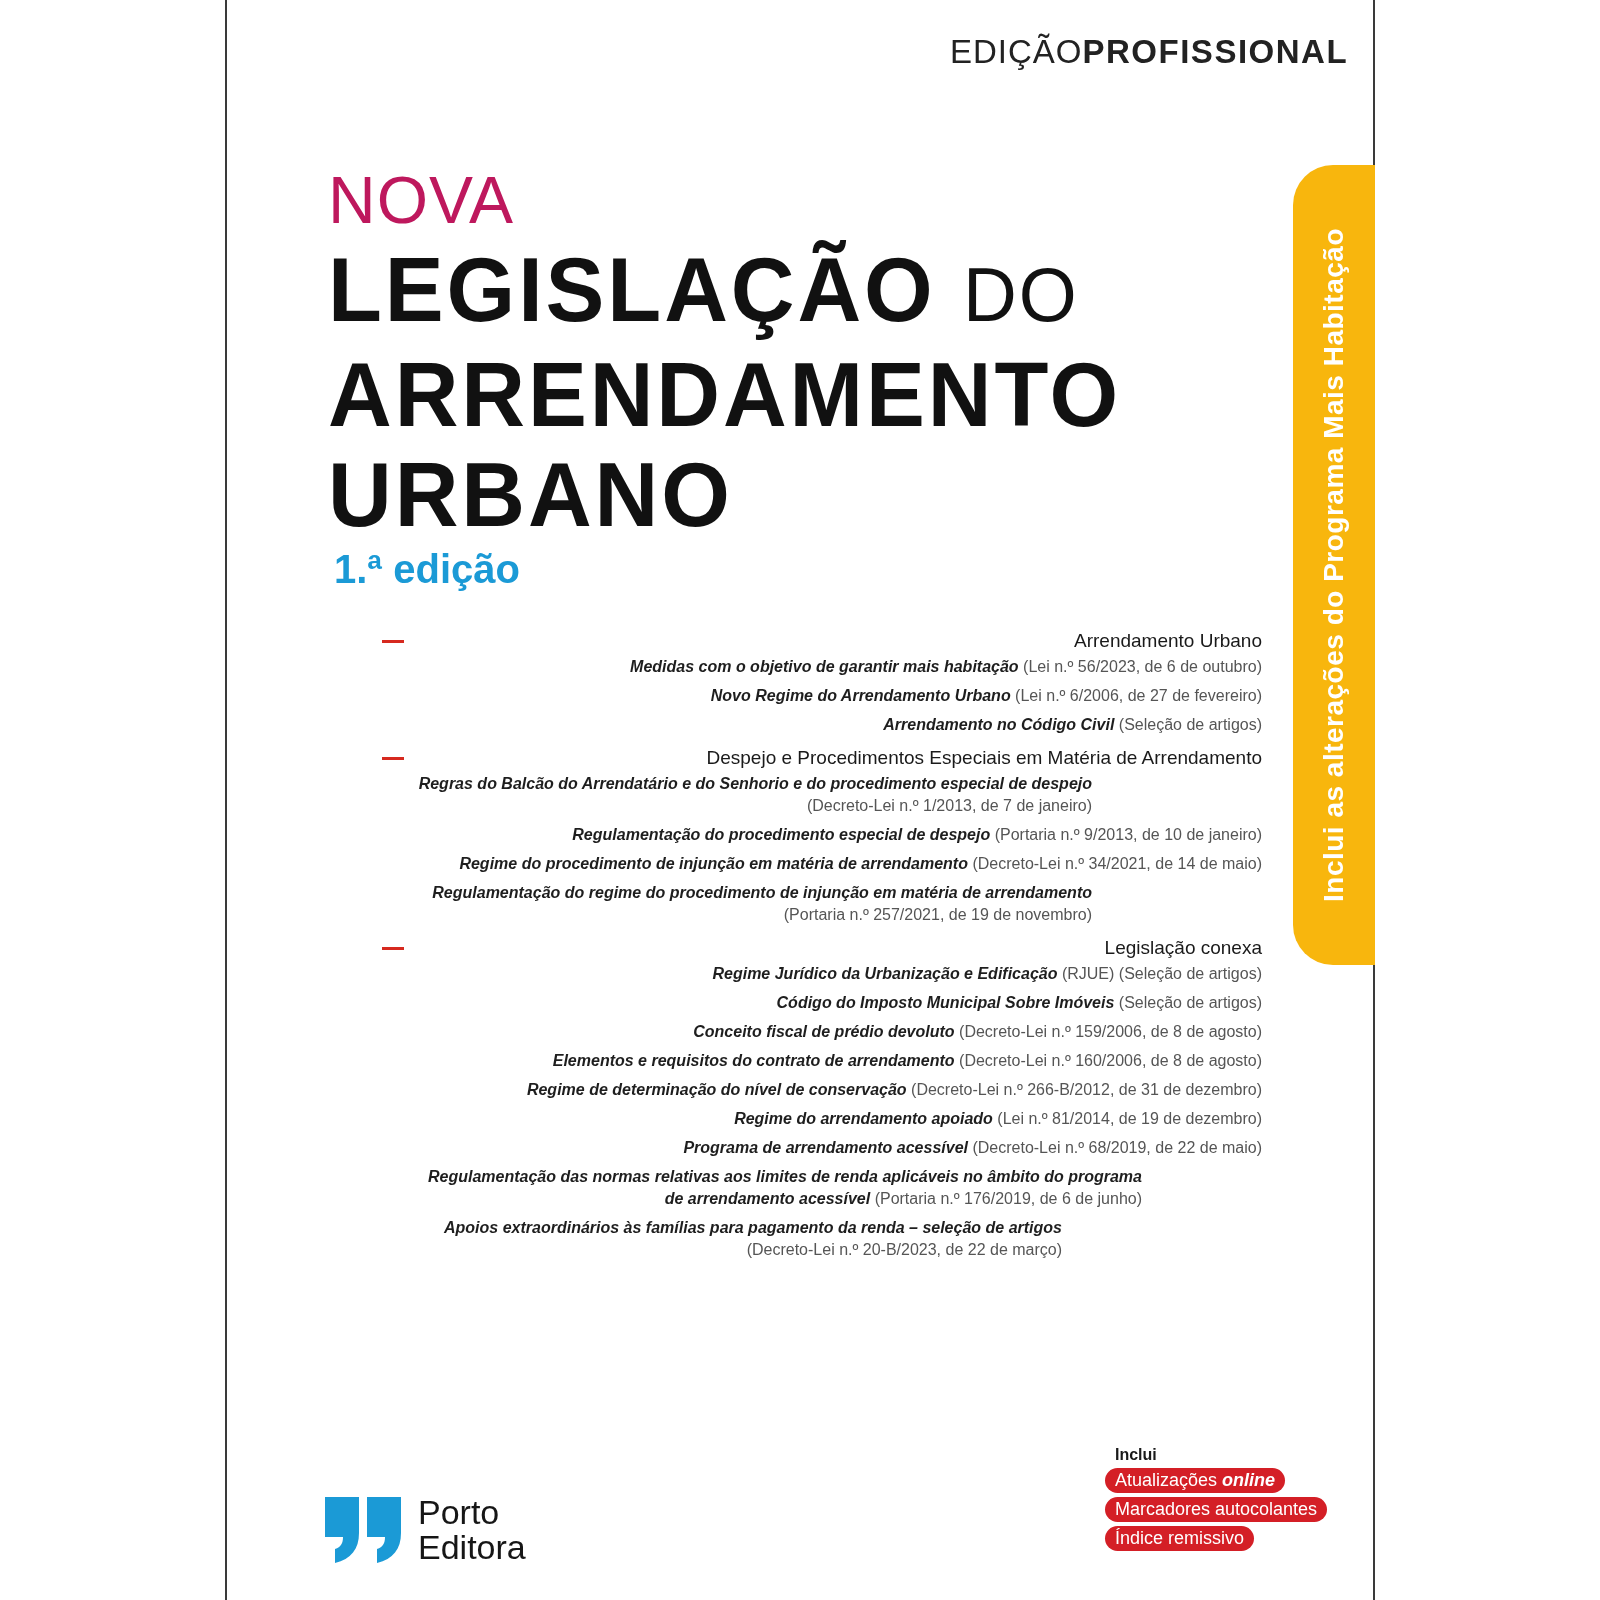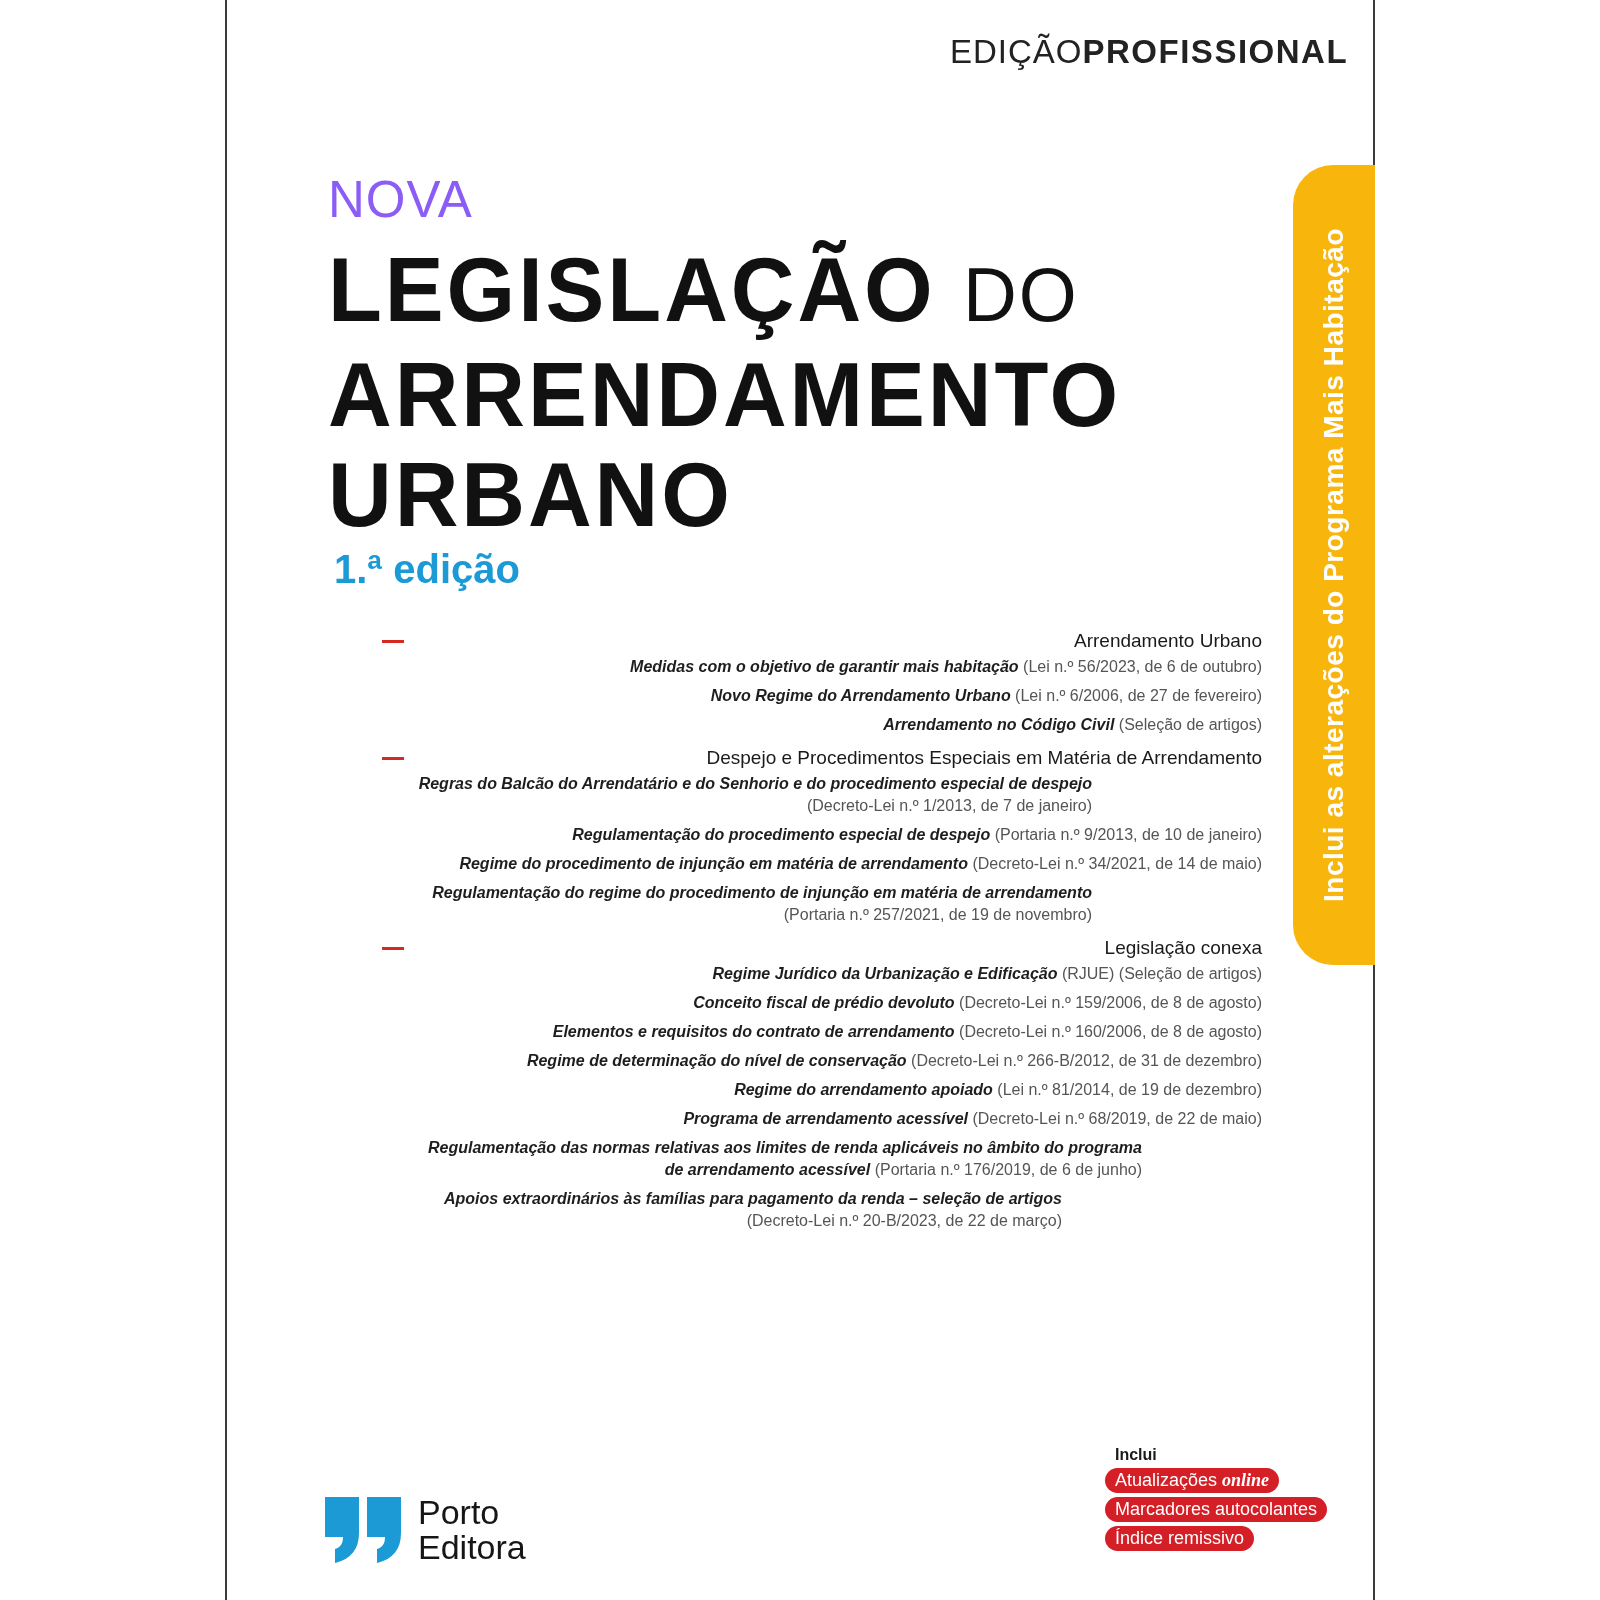--- a/index.html
+++ b/index.html
@@ -4,42 +4,42 @@
 <style>
   html, body { margin:0; padding:0; }
   body { width:1600px; height:1600px; background:#ffffff; position:relative; overflow:hidden;
          font-family:"Liberation Sans", "DejaVu Sans", sans-serif; color:#1a1a1a; }
   .book { position:absolute; left:225px; top:-2px; width:1150px; height:1610px; background:#fff;
           border-left:2px solid #3a3a3a; border-right:2px solid #3a3a3a; box-sizing:border-box; }
   .edicao { position:absolute; left:950px; top:33px; font-size:33px; letter-spacing:1px; color:#222; white-space:nowrap; }
   .edicao .light { font-weight:normal; }
   .edicao .bold { font-weight:bold; letter-spacing:1.5px; }
   .title-block { position:absolute; left:328px; top:160px; }
-  .nova { font-size:51px; font-weight:normal; color:#8b5cf6; line-height:80px; letter-spacing:1px; }
+  .nova { font-size:66px; font-weight:normal; color:#be185d; line-height:80px; letter-spacing:1px; }
   .big { font-size:90px; font-weight:bold; color:#111; line-height:100px; letter-spacing:3px; white-space:nowrap; transform:scaleX(0.98); transform-origin:left; }
   .big .thin { font-weight:normal; font-size:76px; letter-spacing:2px; }
   .edition { font-size:40px; font-weight:bold; color:#1b9ad6; margin-top:2px; margin-left:6px; }
   .contents { position:absolute; left:382px; top:626px; width:880px;text-align:right; }
   .section { margin-bottom:4px; }
   .sec-head { position:relative; font-size:19px; color:#1a1a1a; padding-left:30px; height:30px; line-height:30px; }
   .sec-head .dash { position:absolute; left:0; top:14px; width:22px; height:3px; background:#d6291f; }
   .entry { padding-left:30px; font-size:16px; line-height:22px; margin-bottom:7px; color:#555; }
   .entry .t { font-style:italic; font-weight:bold; color:#1e1e1e; }
   .entry .r { color:#555; }
   .side-tab { position:absolute; left:1293px; top:165px; width:82px; height:800px; background:#f8b60d;
               border-radius:40px 0 0 40px; }
   .side-text { position:absolute; left:1334px; top:565px; transform:translate(-50%,-50%) rotate(-90deg);
                white-space:nowrap; color:#ffffff; font-size:28px; font-weight:bold; letter-spacing:0.5px; }
   .logo { position:absolute; left:325px; top:1497px; width:240px; height:70px; }
   .logo-mark { position:absolute; left:0; top:0; }
   .logo-text { position:absolute; left:93px; top:-2px; font-size:34px; line-height:35px; color:#161616; }
   .includes { position:absolute; left:1105px; top:1446px; }
   .inc-label { font-size:16px; font-weight:bold; color:#1a1a1a; margin-left:10px; margin-bottom:4px; }
   .pill { display:inline-block; background:#d41f26; color:#fff; font-size:18px; padding:1px 10px; border-radius:13px; margin-bottom:4px; line-height:23px; white-space:nowrap; }
-  .pill em { font-style:italic; font-weight:bold;font-family:Liberation Serif, serif; }
+  .pill em { font-style:italic; font-weight:bold; }
   .pill-row { display:block; }
 </style>
 </head>
 <body>
 
 <div class="book"></div>
 
 <div class="edicao">
   <span class="light">EDIÇÃO</span><span class="bold">PROFISSIONAL</span>
 </div>
@@ -77,20 +77,21 @@
     <div class="entry" style="white-space:nowrap"><span class="t">Regime do procedimento de injunção em matéria de arrendamento</span> <span class="r">(Decreto-Lei n.º 34/2021, de 14 de maio)</span></div>
     <div class="entry" style="width:680px"><span class="t">Regulamentação do regime do procedimento de injunção em matéria de arrendamento</span> <span class="r">(Portaria n.º 257/2021, de 19 de novembro)</span></div>
   </div>
 
   <div class="section">
     <div class="sec-head">
       <span class="dash"></span>
       <span>Legislação conexa</span>
     </div>
     <div class="entry"><span class="t">Regime Jurídico da Urbanização e Edificação</span> <span class="r">(RJUE) (Seleção de artigos)</span></div>
+    <div class="entry"><span class="t">Código do Imposto Municipal Sobre Imóveis</span> <span class="r">(Seleção de artigos)</span></div>
     <div class="entry"><span class="t">Conceito fiscal de prédio devoluto</span> <span class="r">(Decreto-Lei n.º 159/2006, de 8 de agosto)</span></div>
     <div class="entry"><span class="t">Elementos e requisitos do contrato de arrendamento</span> <span class="r">(Decreto-Lei n.º 160/2006, de 8 de agosto)</span></div>
     <div class="entry" style="white-space:nowrap"><span class="t">Regime de determinação do nível de conservação</span> <span class="r">(Decreto-Lei n.º 266-B/2012, de 31 de dezembro)</span></div>
     <div class="entry"><span class="t">Regime do arrendamento apoiado</span> <span class="r">(Lei n.º 81/2014, de 19 de dezembro)</span></div>
     <div class="entry"><span class="t">Programa de arrendamento acessível</span> <span class="r">(Decreto-Lei n.º 68/2019, de 22 de maio)</span></div>
     <div class="entry" style="width:730px"><span class="t">Regulamentação das normas relativas aos limites de renda aplicáveis no âmbito do programa de arrendamento acessível</span> <span class="r">(Portaria n.º 176/2019, de 6 de junho)</span></div>
     <div class="entry" style="width:650px"><span class="t">Apoios extraordinários às famílias para pagamento da renda – seleção de artigos</span> <span class="r">(Decreto-Lei n.º 20-B/2023, de 22 de março)</span></div>
   </div>
 </div>
 

